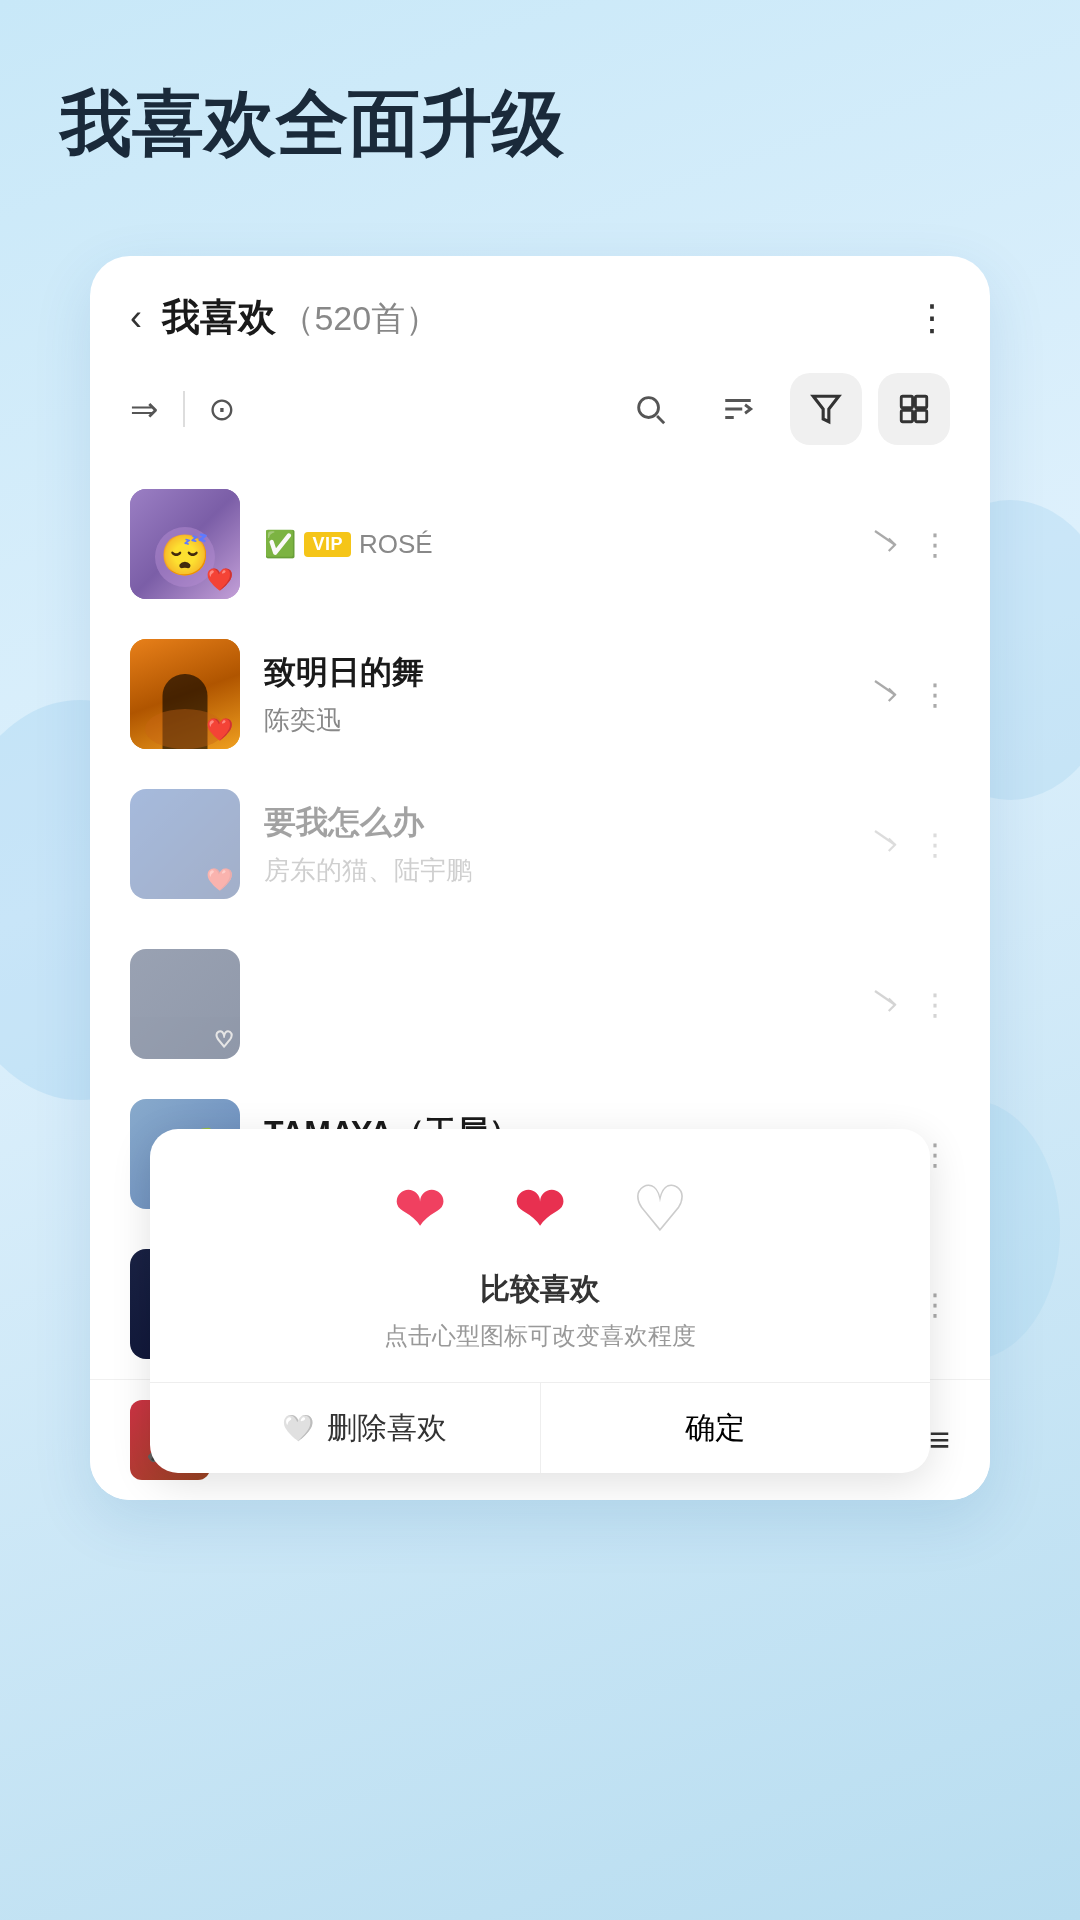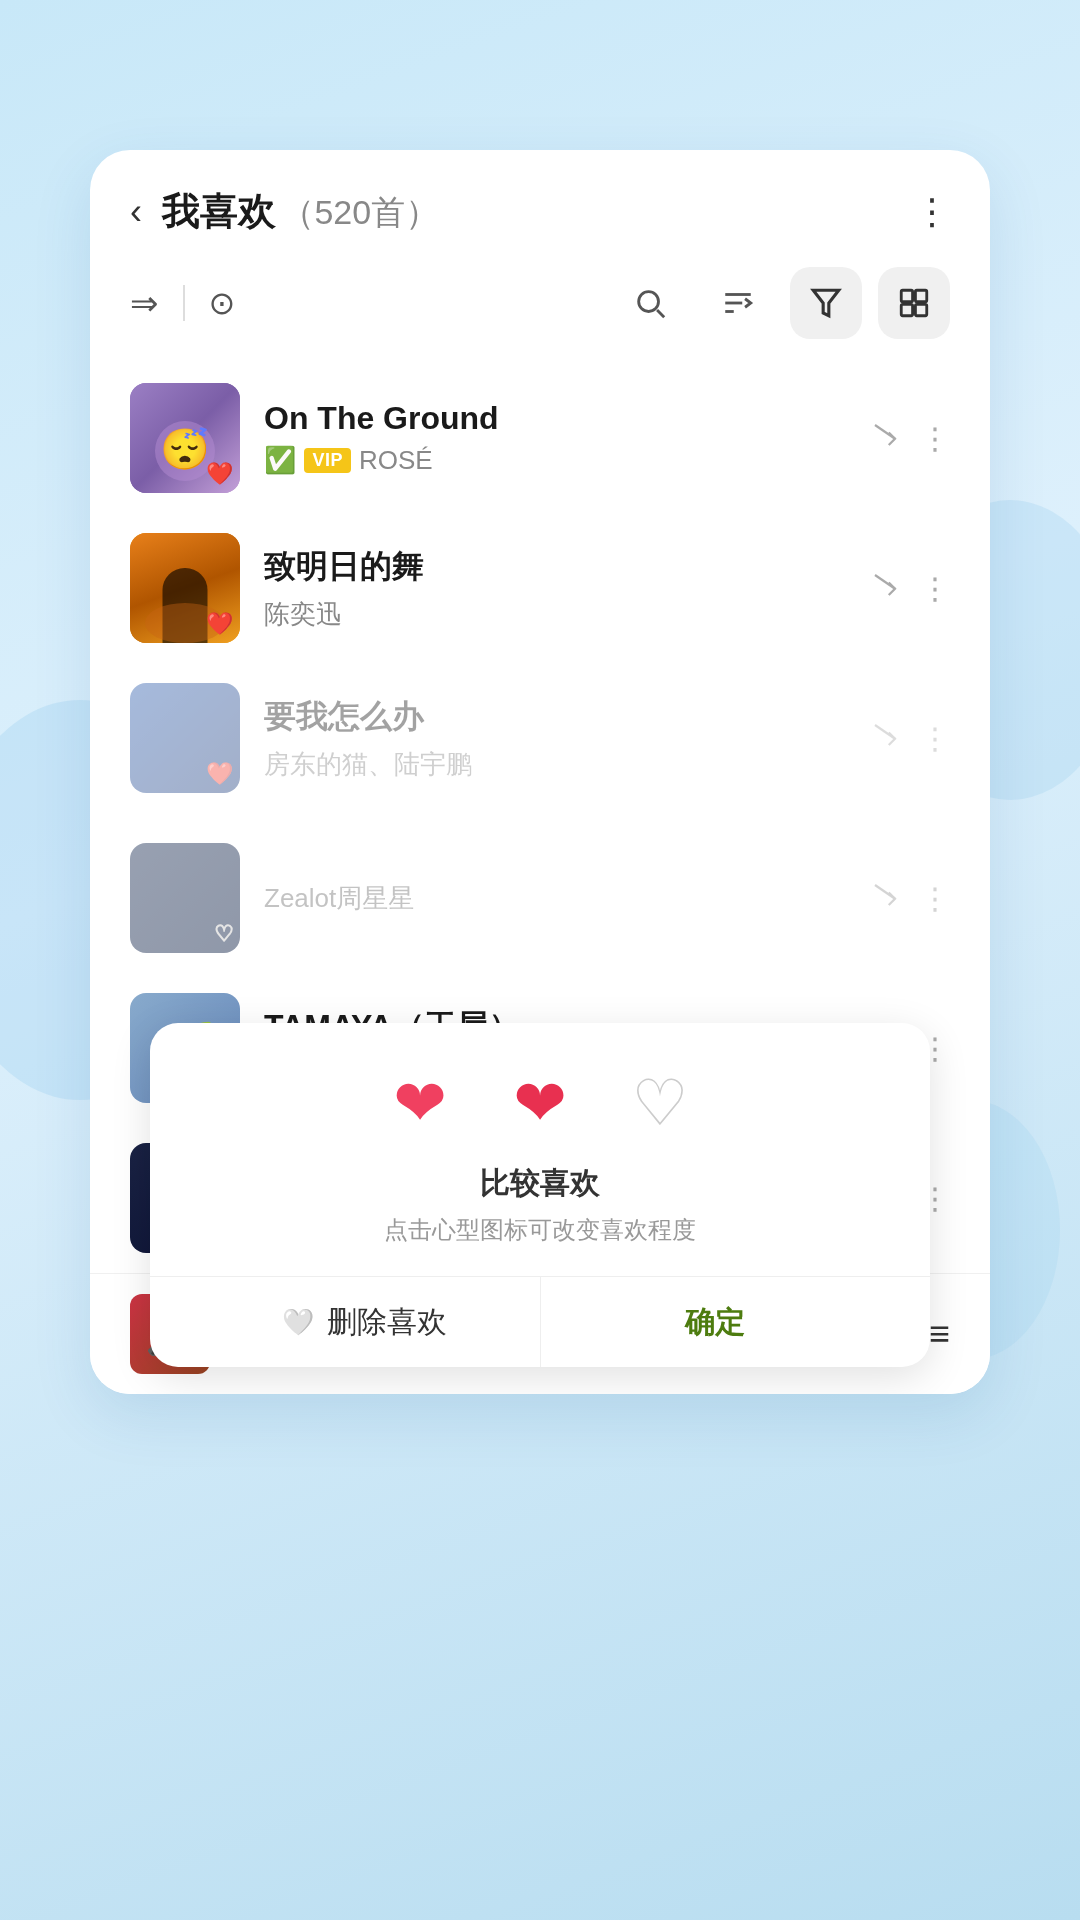--- a/index.html
+++ b/index.html
@@ -322,22 +322,22 @@
       color: #333;
       cursor: pointer;
       gap: 12px;
     }
 
     .popup-action-btn:first-child {
       border-right: 1px solid #eee;
     }
 
     .popup-action-confirm {
-      color: #4d7c0f;
-      font-weight: 700;
+      color: #000000;
+      font-weight: 400;
     }
 
     
     .player-bar {
       display: flex;
       align-items: center;
       padding: 20px 40px;
       border-top: 1px solid #f0f0f0;
       gap: 20px;
       background: #fff;
@@ -394,20 +394,21 @@
 </head>
 <body>
 
 <div class="bg-blob1"></div>
 <div class="bg-blob2"></div>
 <div class="bg-blob3"></div>
 
 <div class="page-container">
 
   <div class="header-section">
+    <h1 class="main-title">我喜欢全面升级</h1>
     <div style="height:20px;"></div>
   </div>
 
   <div class="app-card">
 
     <div class="card-header">
       <div class="header-left">
         <span class="back-icon">‹</span>
         <span>
           <span style="font-size:38px;font-weight:700;color:#1a1a1a;">我喜欢</span>
@@ -460,21 +461,20 @@
         <div class="song-cover cover-1">
           <div class="cover-art">
 
             <div style="position:absolute;top:0;left:0;right:0;bottom:0;background:linear-gradient(135deg,#9b7fc4,#7b5ea7,#c4a0d8);"></div>
             <div style="position:absolute;bottom:12px;left:50%;transform:translateX(-50%);width:60px;height:60px;border-radius:50%;background:rgba(180,140,210,0.5);"></div>
             <div style="position:absolute;bottom:20px;left:50%;transform:translateX(-50%);font-size:40px;">😴</div>
           </div>
           <span class="cover-heart">❤️</span>
         </div>
         <div class="song-info">
-          <div class="song-title">On The Ground</div>
           <div class="song-artist">
             <span class="verified-icon">✅</span>
             <span class="vip-badge">VIP</span>
             <span>ROSÉ</span>
           </div>
         </div>
         <div class="song-actions">
           <span class="action-icon">
             <svg width="30" height="30" viewBox="0 0 24 24" fill="none" stroke="#aaa" stroke-width="1.8">
               <polyline points="15,10 20,15 15,20"></polyline>
@@ -554,23 +554,20 @@
           </div>
         </div>
 
         <div style="margin-top:10px;opacity:0.5;">
 
           <div class="song-item">
             <div class="song-cover" style="background:linear-gradient(135deg,#334466,#223355);border-radius:16px;">
               <span class="cover-heart" style="font-size:22px;position:absolute;bottom:6px;right:6px;color:transparent;-webkit-text-stroke:1.5px #ccc;">♡</span>
             </div>
             <div class="song-info">
-              <div class="song-artist">
-                <span>Zealot周星星</span>
-              </div>
             </div>
             <div class="song-actions">
               <span class="action-icon">
                 <svg width="30" height="30" viewBox="0 0 24 24" fill="none" stroke="#aaa" stroke-width="1.8">
                     <polyline points="15,10 20,15 15,20"></polyline>
                     <path d="M4,4 L20,15"></path>
                   </svg>
               </span>
               <span class="action-icon">⋮</span>
             </div>

